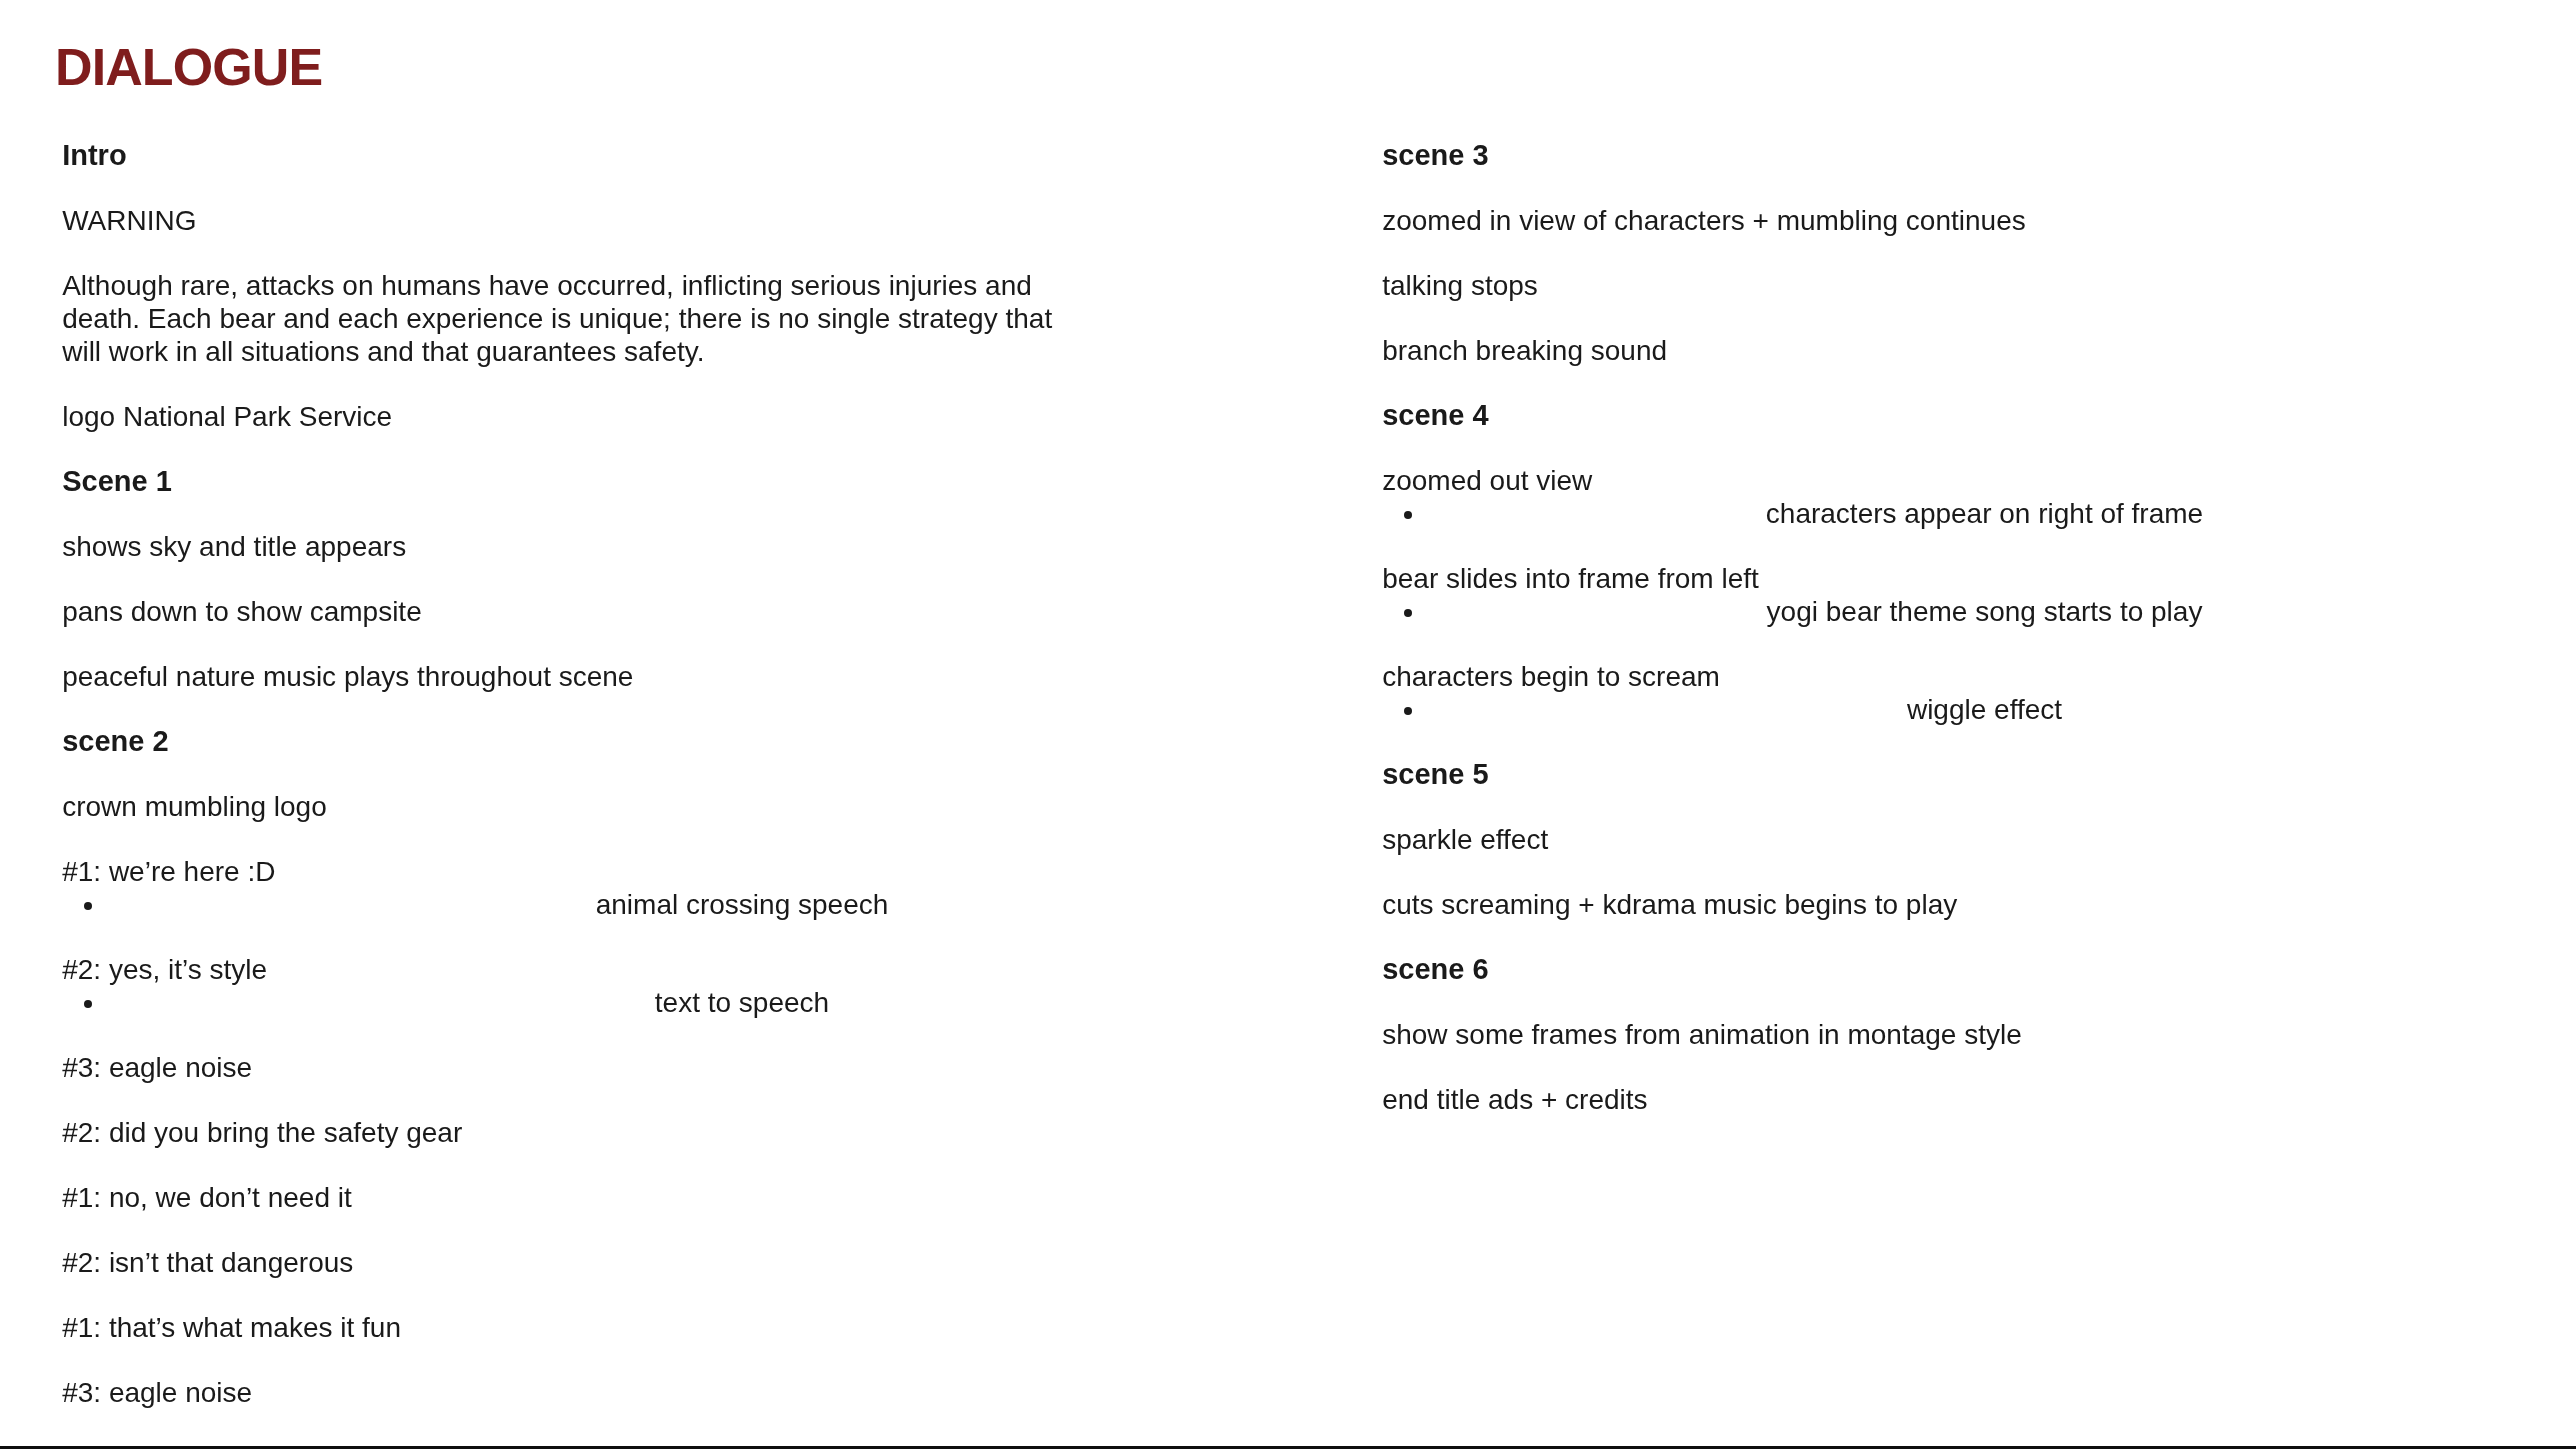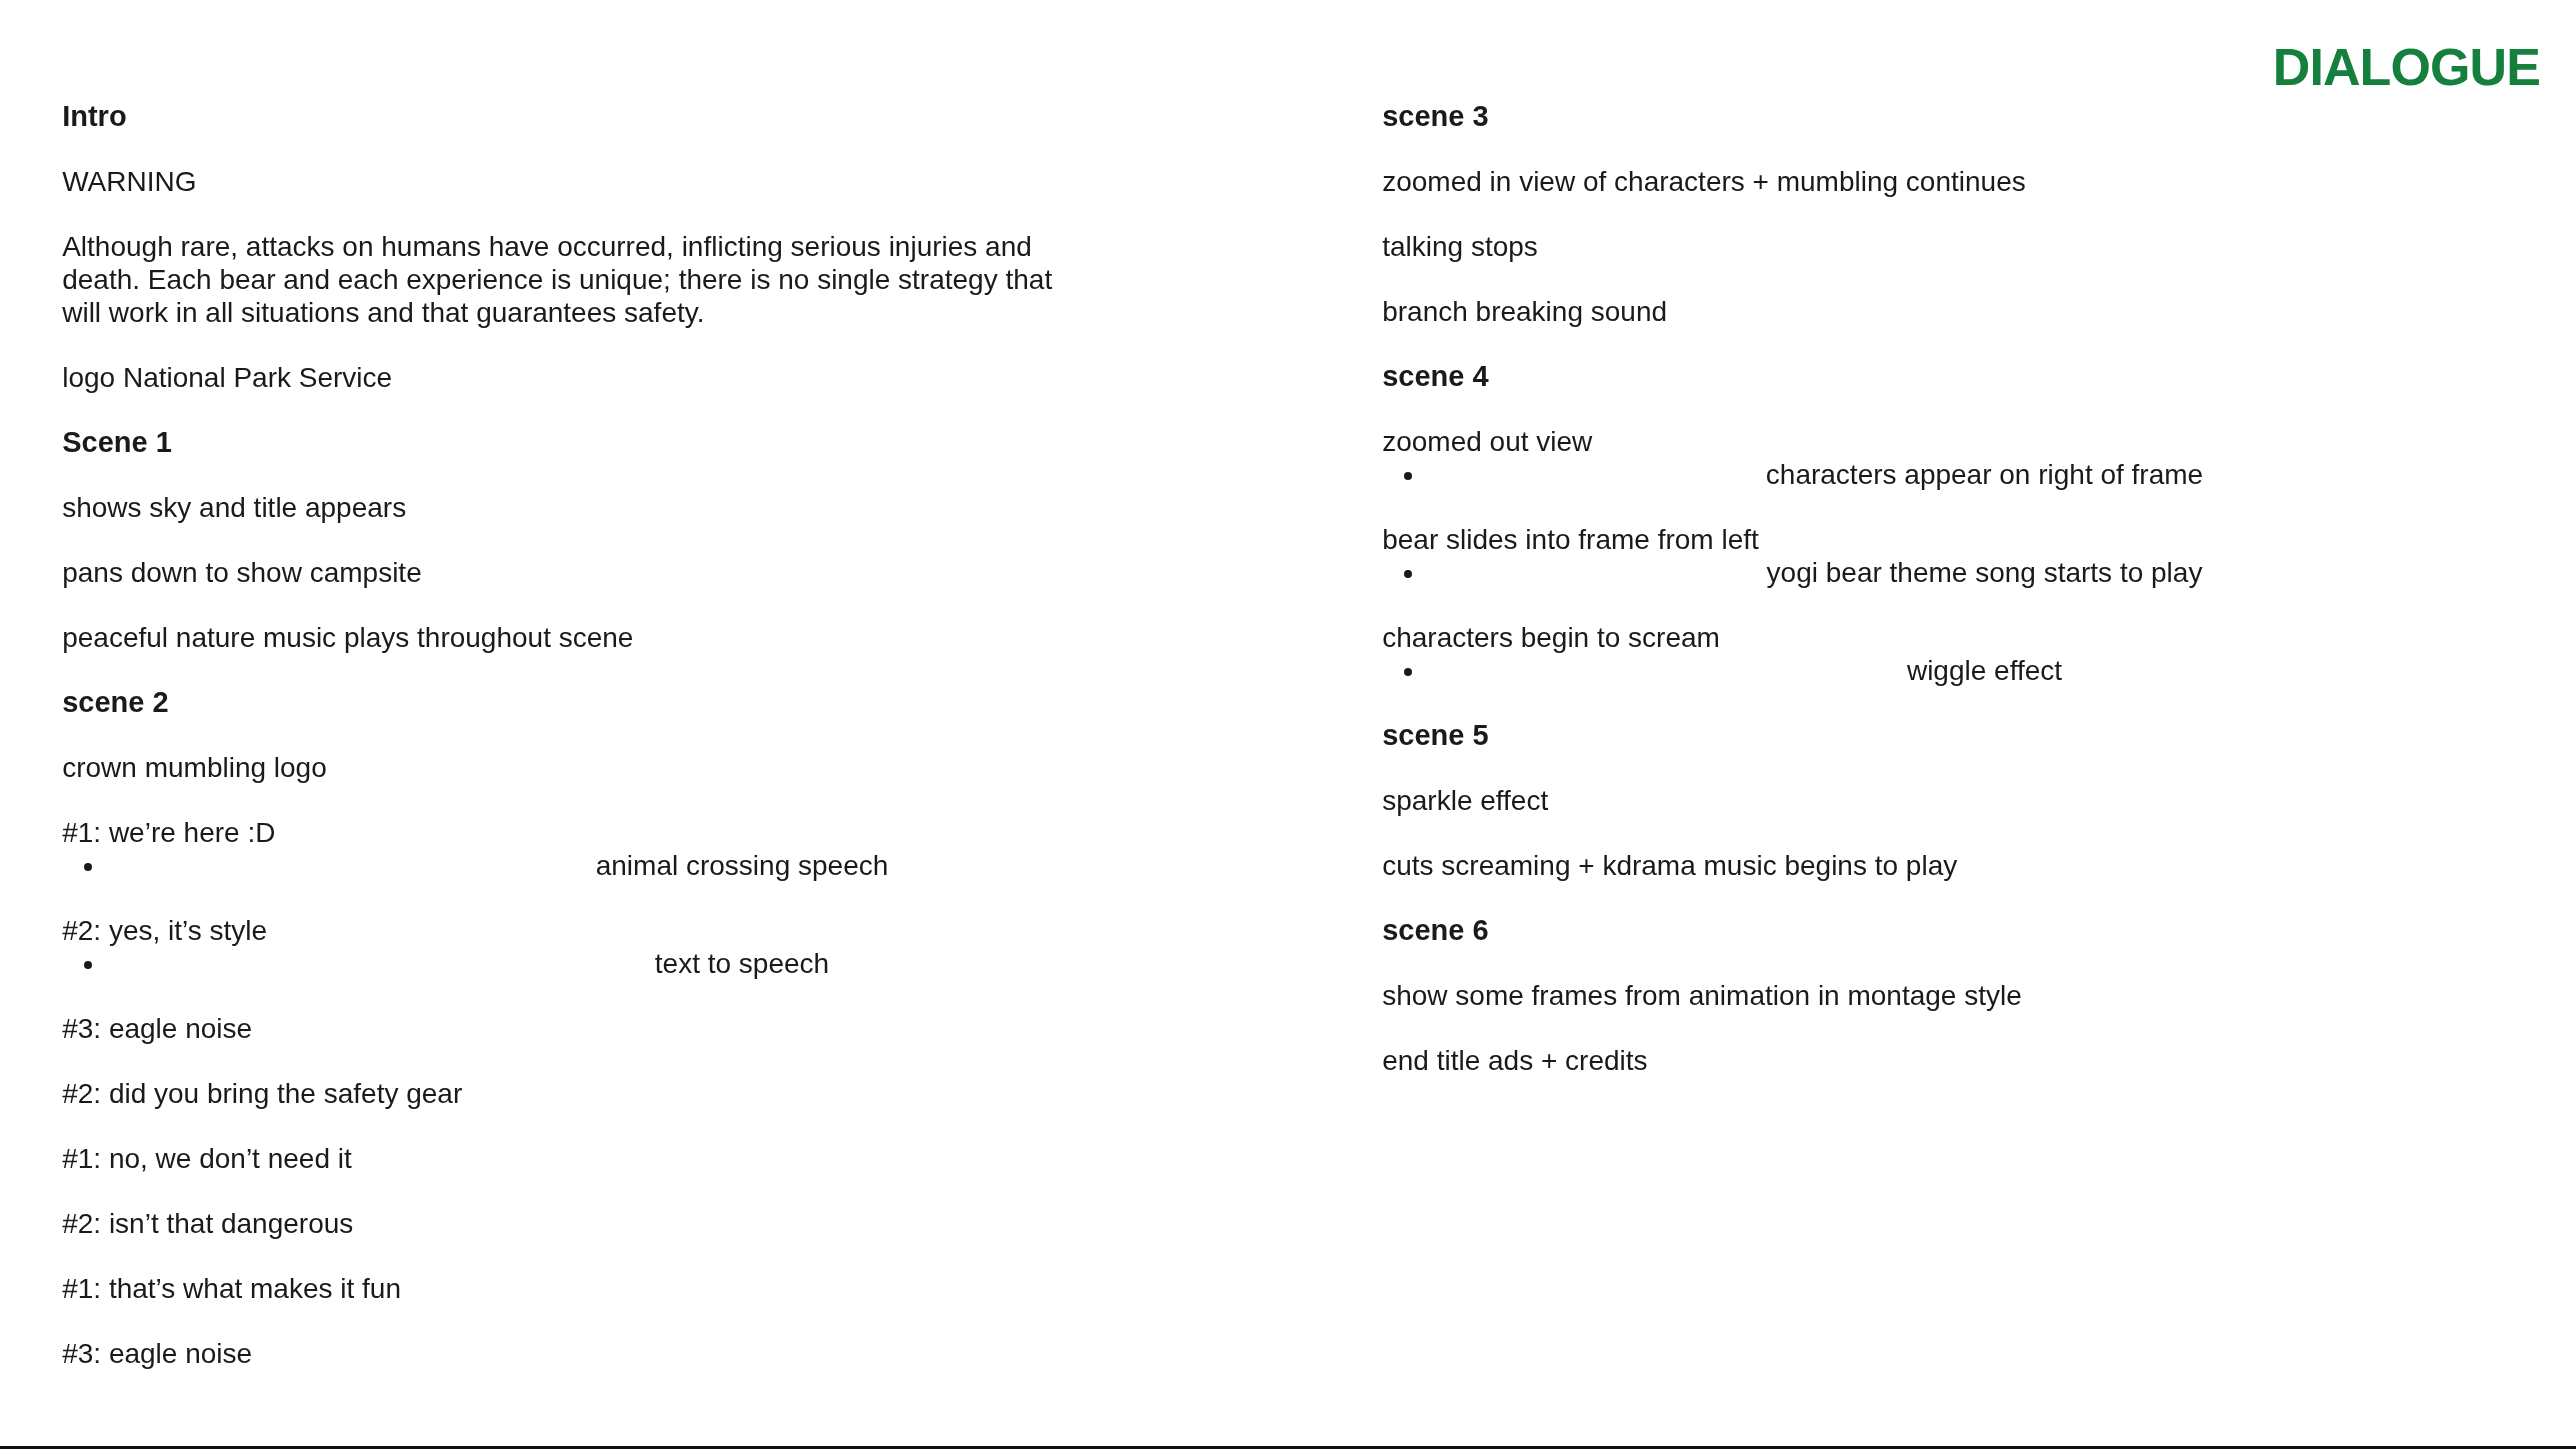--- a/index.html
+++ b/index.html
@@ -13,24 +13,23 @@
     color: #1a1a1a;
     overflow: hidden;
   }
   .page { padding: 34px 36px 0 55px; }
   .page-title {
     margin: 0;
     font-size: 52px;
     line-height: 66px;
     font-weight: 700;
     letter-spacing: -0.9px;
-    color: #15803d;
-    text-align: right;
+    color: #7f1d1d;
   }
-  .columns { display: flex; }
+  .columns { display: flex; margin-top: 39px; }
   .col {
     font-size: 28px;
     line-height: 33px;
     box-sizing: border-box;
     padding-left: 7.2px;
   }
   .col-left { width: 1320px; flex: 0 0 auto; }
   .col-right { flex: 1 1 auto; }
   .block { margin: 0 0 32px 0; white-space: pre-line; }
   .block.bold { font-weight: 700; font-size: 29px; }

